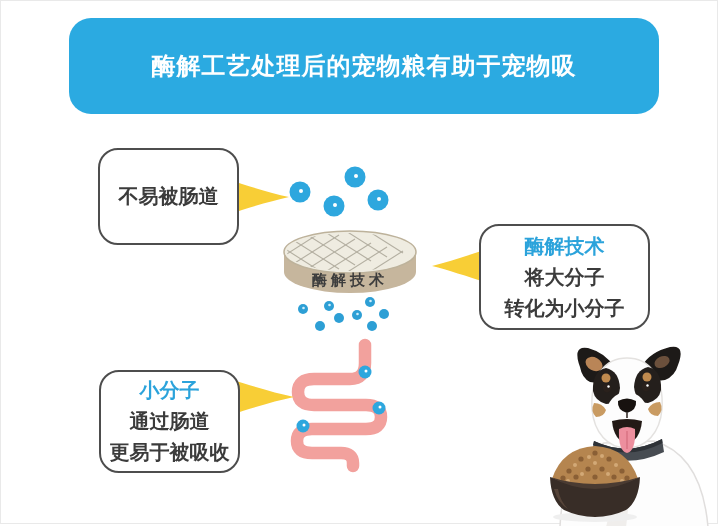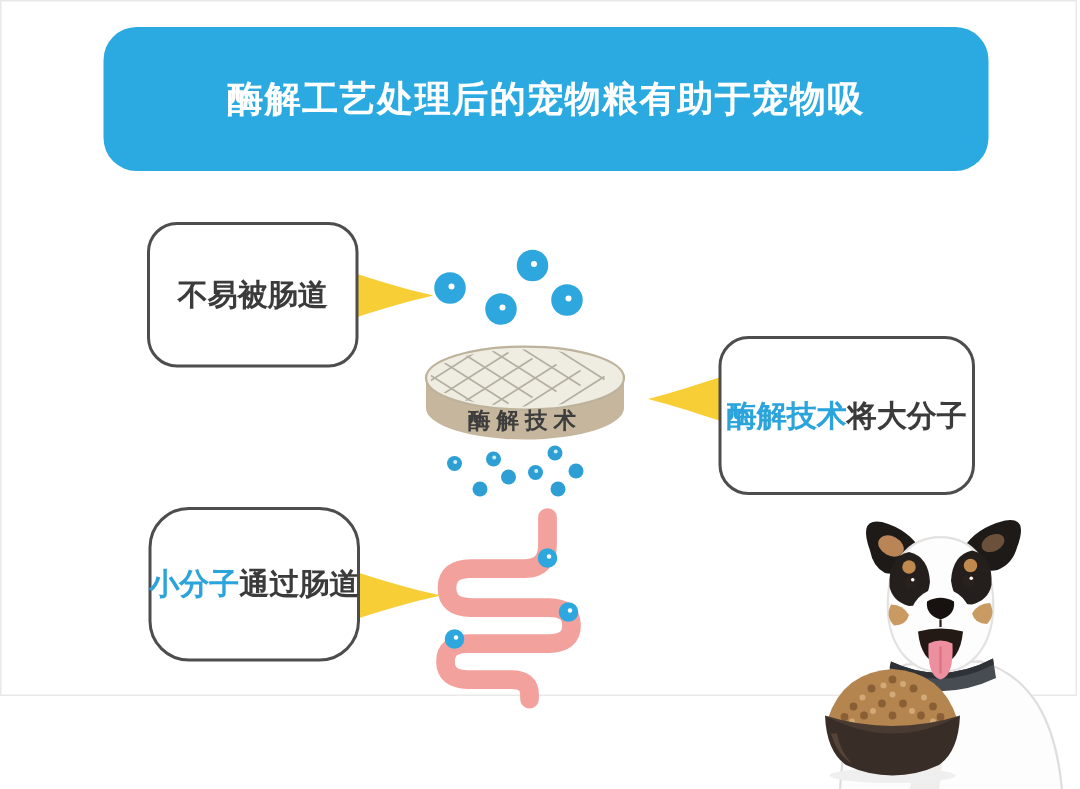--- a/index.html
+++ b/index.html
@@ -2,44 +2,44 @@
 <html><head>
 <meta charset="utf-8">
 <style>
   html,body{margin:0;padding:0;}
   body{
     width:720px;height:526px;
     font-family:"DejaVu Sans","Liberation Sans",sans-serif;
     background:#ffffff;overflow:hidden;
   }
   .canvas{
-    position:relative;width:718px;height:464px;
+    position:relative;width:718px;height:524px;
     background:#ffffff;border:1px solid #e9e9e9;box-sizing:border-box;
   }
   
   .banner{
     position:absolute;left:68px;top:17px;width:590px;height:96px;
     background:#2BAAE1;border-radius:22px;
     color:#ffffff;font-size:24px;font-weight:700;
     display:flex;flex-direction:column;justify-content:center;align-items:center;
     line-height:38px;letter-spacing:1px;
   }
   
   .bubble{
     position:absolute;background:#ffffff;
     border:2px solid #4d4d4d;border-radius:20px;
-    display:flex;justify-content:center;align-items:center;
+    display:flex;flex-direction:column;justify-content:center;align-items:center;
     font-size:20px;font-weight:600;color:#3b3b3b;text-align:center;
     box-sizing:border-box;z-index:3;
   }
   .bubble .hl{color:#2BA3DB;}
   .bubble div{line-height:31px;white-space:nowrap;}
   .bubble-nutrient{left:97px;top:147px;width:141px;height:97px;}
   .bubble-enzyme{left:478px;top:223px;width:171px;height:106px;}
-  .bubble-small{left:98px;top:337px;width:141px;height:103px;border-radius:27px;}
+  .bubble-small{left:98px;top:369px;width:141px;height:103px;}
   
   .arrow{position:absolute;z-index:2;}
   .arrow svg{display:block;}
   .arrow-1{left:224px;top:177px;}
   .arrow-2{left:429px;top:247px;}
   .arrow-3{left:227px;top:377px;}
   
   .diagram{position:absolute;left:0;top:0;width:718px;height:524px;z-index:1;}
   
   .cyl-label{
@@ -128,25 +128,27 @@
 
   <div class="cyl-label">酶解技术</div>
 
   <div class="bubble bubble-nutrient">
     <div>不易被肠道</div>
   </div>
 
   <div class="bubble bubble-enzyme">
     <div class="hl">酶解技术</div>
     <div>将大分子</div>
+    <div>转化为小分子</div>
   </div>
 
   <div class="bubble bubble-small">
     <div class="hl">小分子</div>
     <div>通过肠道</div>
+    <div>更易于被吸收</div>
   </div>
 
   <div class="arrow arrow-1">
     <svg width="66" height="38" viewBox="0 0 66 38">
         <path d="M2,1 C26,9 46,15 64,19 C46,23 26,29 2,37 C13,26 13,12 2,1 Z" fill="#F8CE36"></path>
       </svg>
   </div>
   <div class="arrow arrow-2">
     <svg width="60" height="36" viewBox="0 0 60 36">
         <path d="M58,1 C36,8 18,14 2,18 C18,22 36,28 58,35 C48,25 48,11 58,1 Z" fill="#F8CE36"></path>

